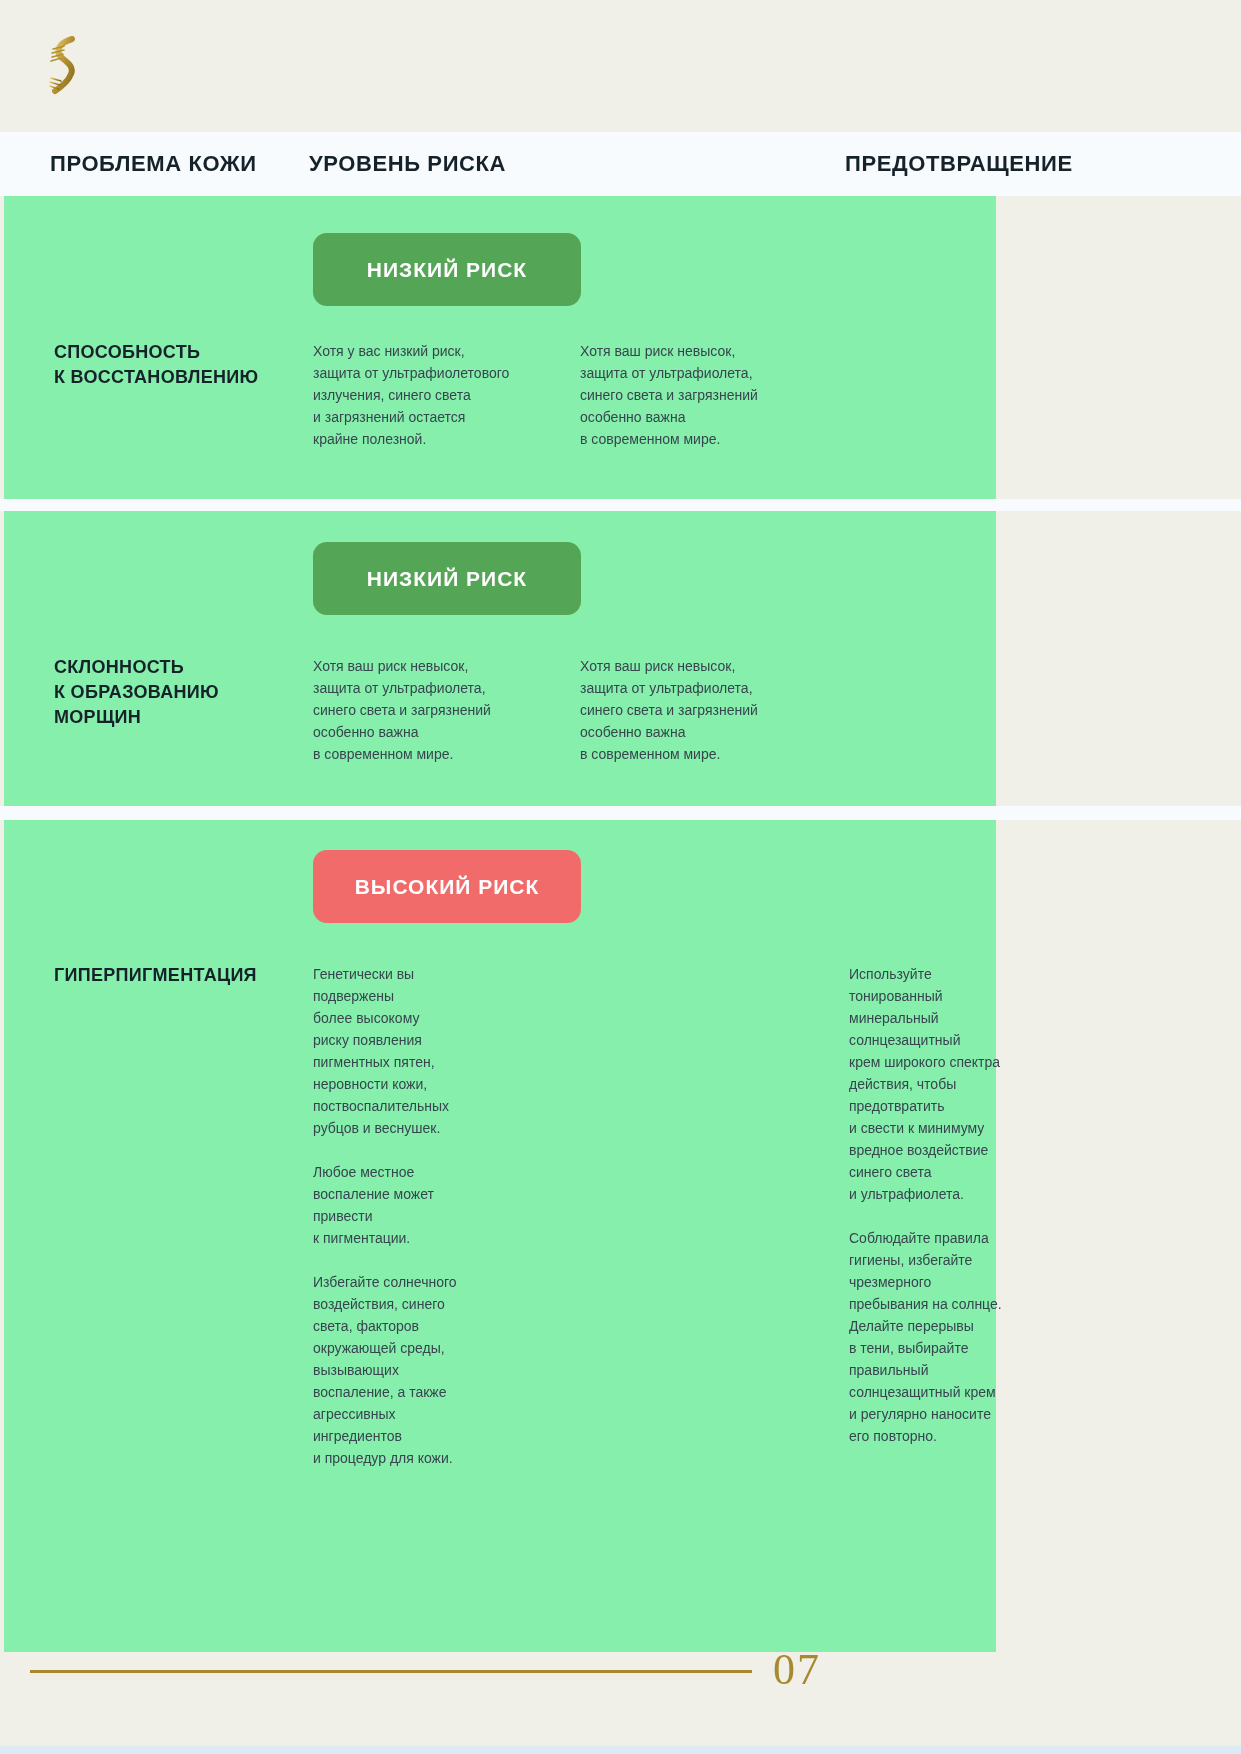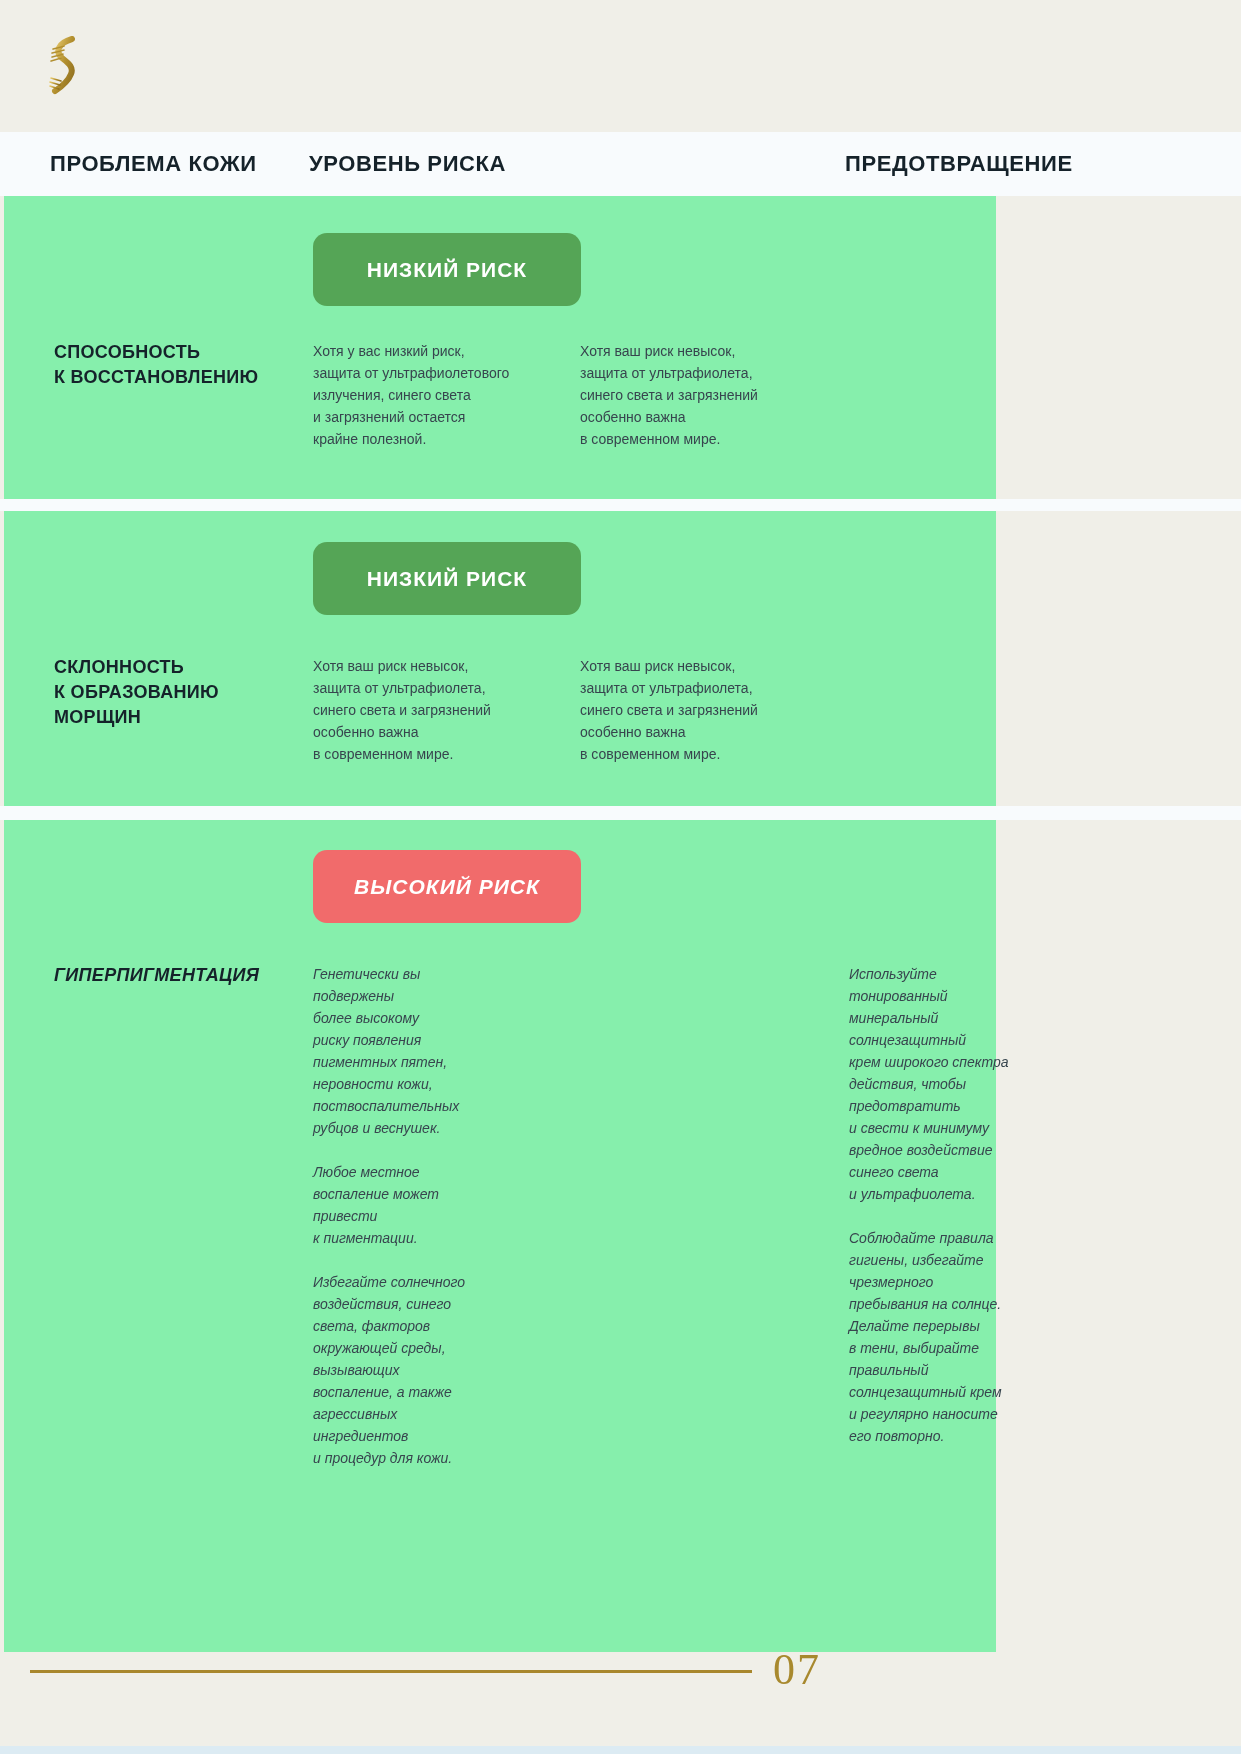--- a/index.html
+++ b/index.html
@@ -17,21 +17,21 @@
   
   .c1{left:42px;width:252px;margin-left:8px;}
   .c2{left:309px;width:260px;}
   .c3{left:576px;width:262px;}
   .c4{left:845px;width:266px;}
 
   
   .band{position:absolute;left:4px;width:992px;background:#86efac;}
   .s1{top:196px;height:303px;}
   .s2{top:511px;height:295px;}
-  .s3{top:820px;height:832px;font-style:italic;}
+  .s3{top:820px;height:832px;}
   .gap{position:absolute;left:0;width:1241px;background:#f8fbfd;}
   .g1{top:499px;height:12px;}
   .g2{top:806px;height:14px;}
 
   .badge{position:absolute;left:309px;width:268px;height:73px;border-radius:14px;
          display:flex;align-items:center;justify-content:center;
          color:#ffffff;font-size:21px;font-weight:800;letter-spacing:1px;white-space:nowrap;}
   .s1 .badge{top:37px;}
   .s2 .badge{top:31px;}
   .s3 .badge{top:30px;}

